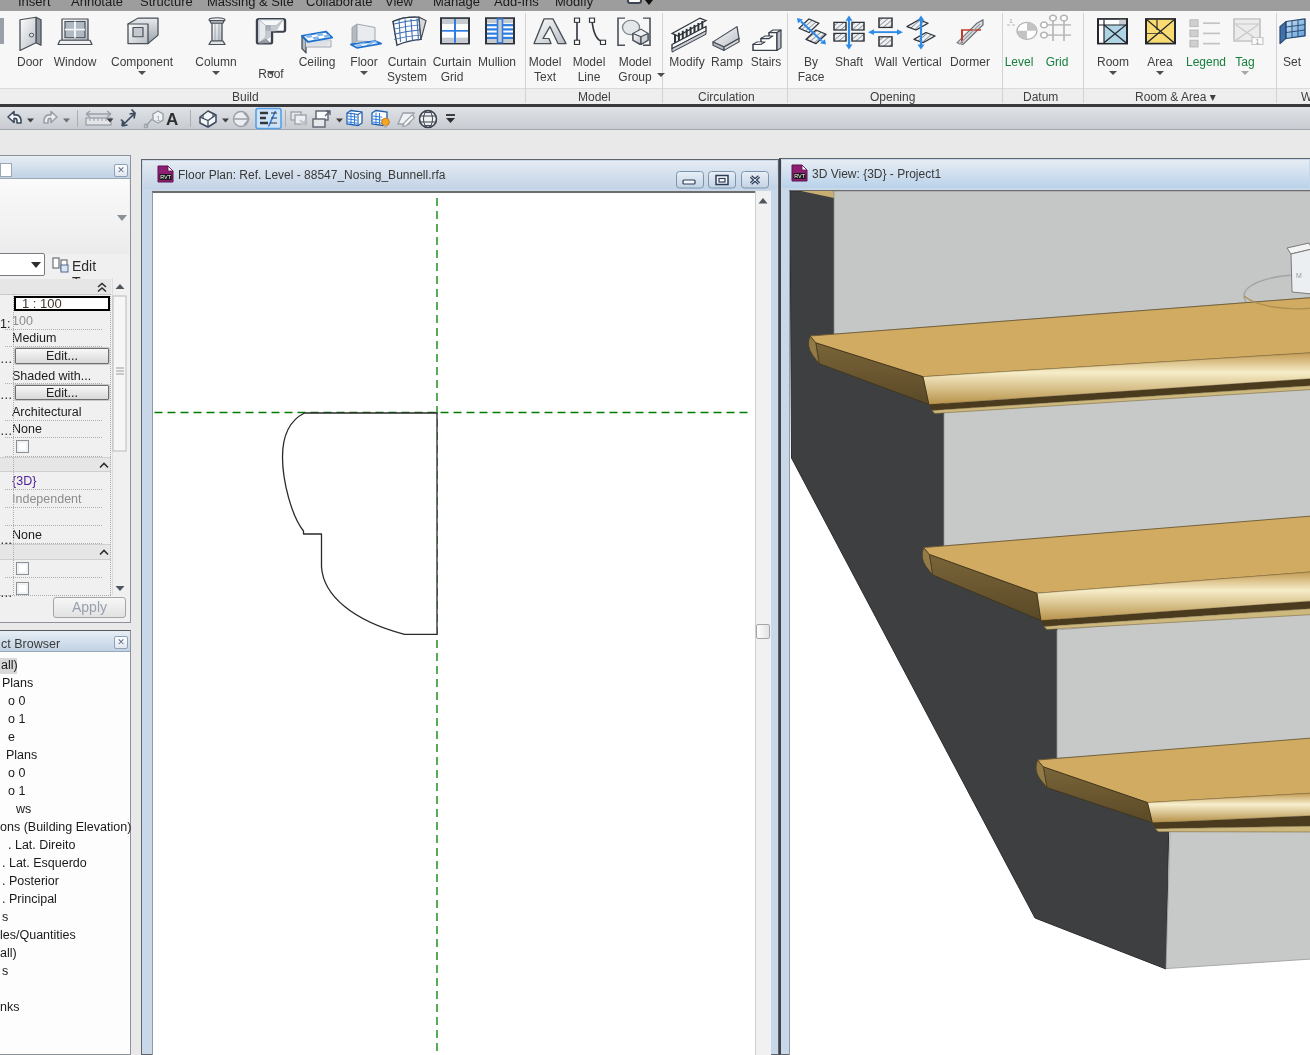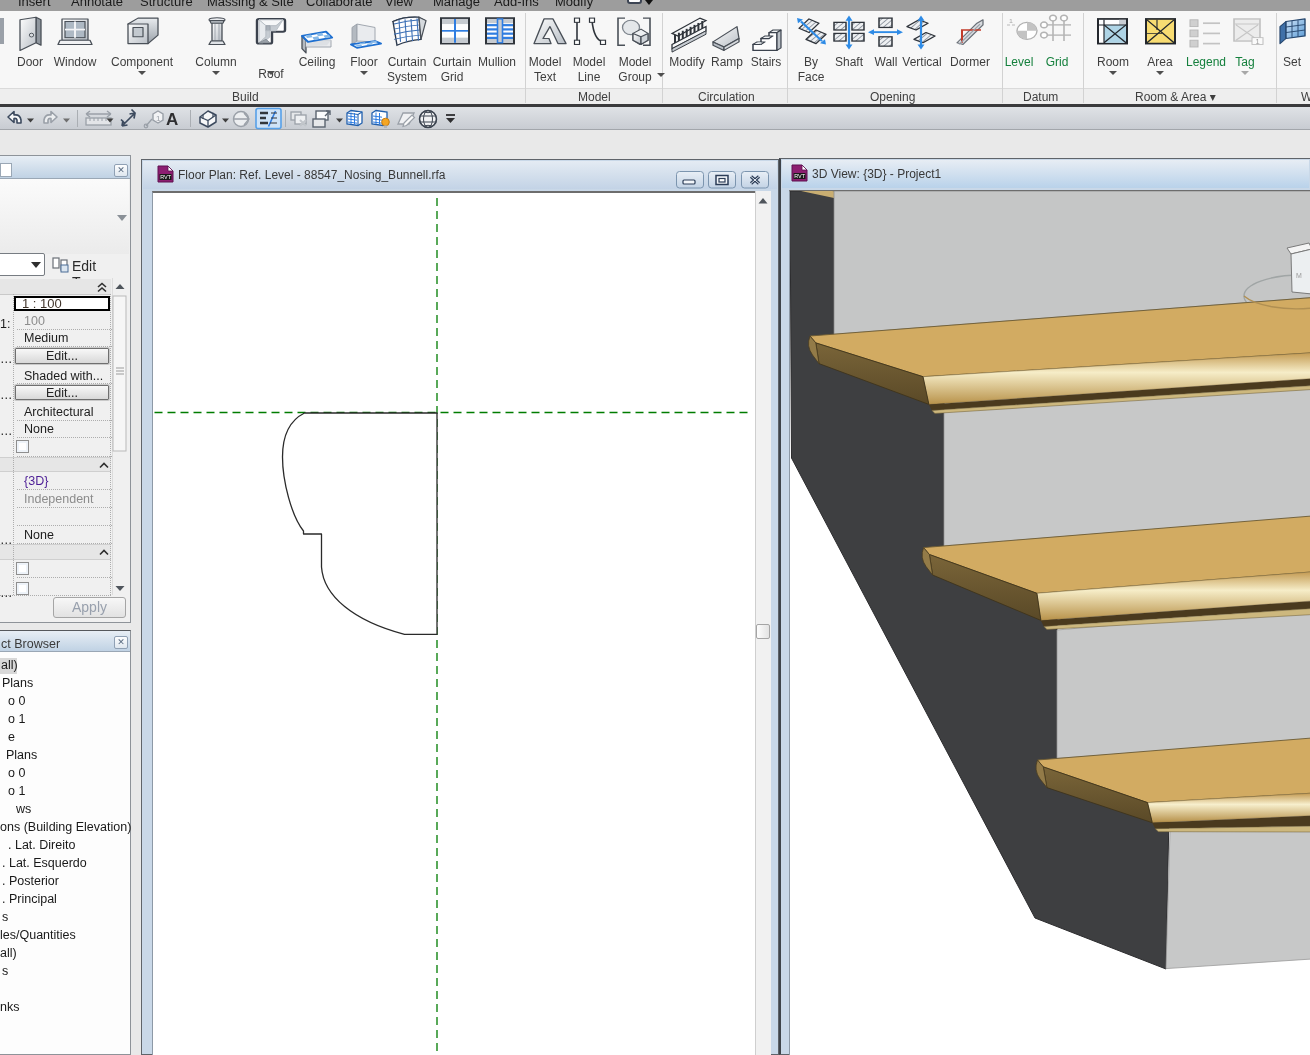--- a/index.html
+++ b/index.html
@@ -25,21 +25,21 @@
 
 .side { background:#f0f0f0; border:1px solid #8e9399; border-left:none; }
 .ptitle { position:absolute; left:0; top:0; width:100%; height:23px; background:linear-gradient(#e7eef5,#c0d2e4); border-bottom:1px solid #9aa7b5; }
 .xbtn { position:absolute; width:14px; height:13px; background:linear-gradient(#fcfdfe,#dfe7ef); border:1px solid #8fa0b4; border-radius:2px; color:#5a6c82; font-size:9px; line-height:11px; text-align:center; }
 
 .win { position:absolute; background:#c9d8e8; border:1px solid #5f646a;text-align:right; }
 .wtitle { position:absolute; left:1px; top:1px; right:1px; height:28px; background:linear-gradient(#e4ebf3,#c3d3e6); }
 .wtext { position:absolute; left:36px; top:8px; font-size:12px; color:#383838; white-space:nowrap; }
 .wcanvas { position:absolute; background:#ffffff; border-top:2px solid #6d6d6d; }
 .rvt { position:absolute; left:15px; top:5px; width:17px; height:18px; }
-.cell { position:absolute; left:17px; width:97px; border-bottom:1px dotted #adadad; font-size:12.5px; color:#1c1c1c; padding-left:7px; overflow:hidden; white-space:nowrap; }
+.cell { position:absolute; left:5px; width:97px; border-bottom:1px dotted #adadad; font-size:12.5px; color:#1c1c1c; padding-left:7px; overflow:hidden; white-space:nowrap; }
 .frag { position:absolute; left:0; font-size:12.5px; color:#1c1c1c; }
 .brow { position:absolute; left:0; font-size:12.5px; color:#191919; white-space:nowrap; }
 </style>
 </head>
 <body>
 <div id="page">
 <div id="tabbar" class="abs">
 <span class="tab" style="left:18px">Insert</span>
 <span class="tab" style="left:71px">Annotate</span>
 <span class="tab" style="left:140px">Structure</span>

